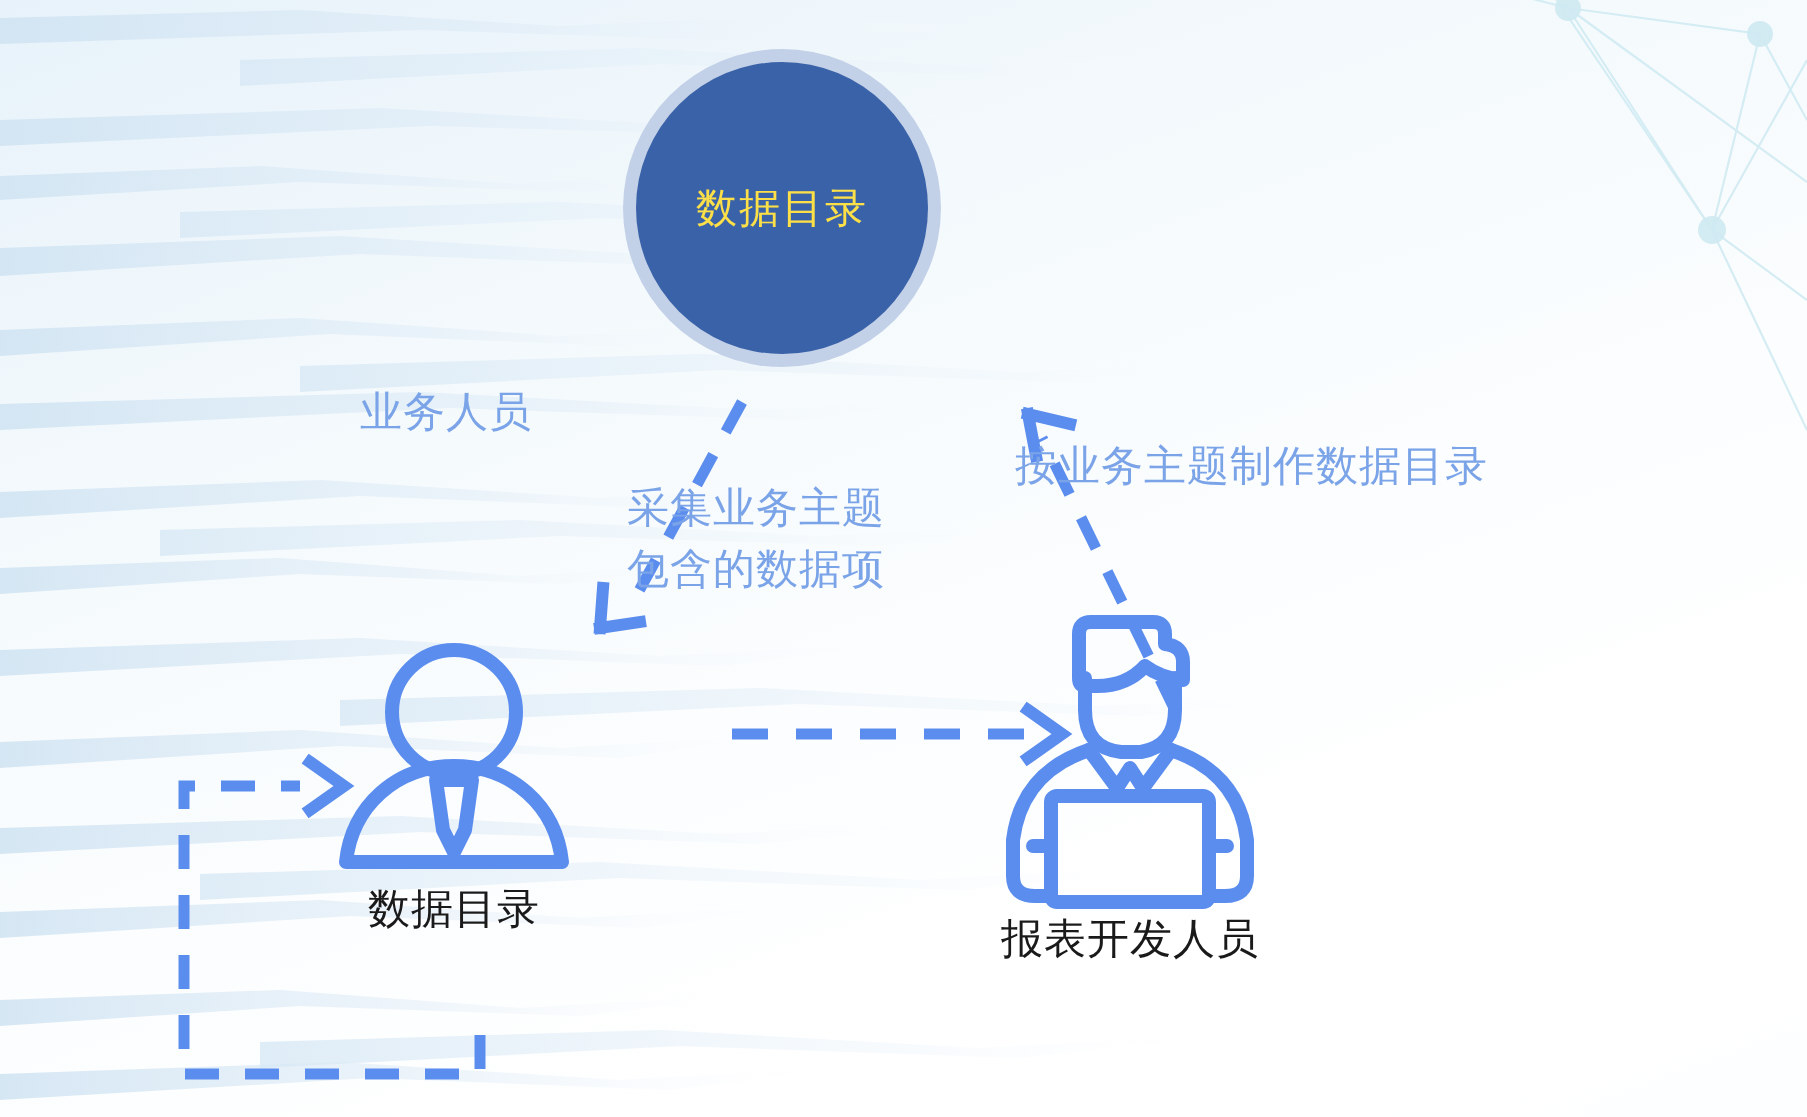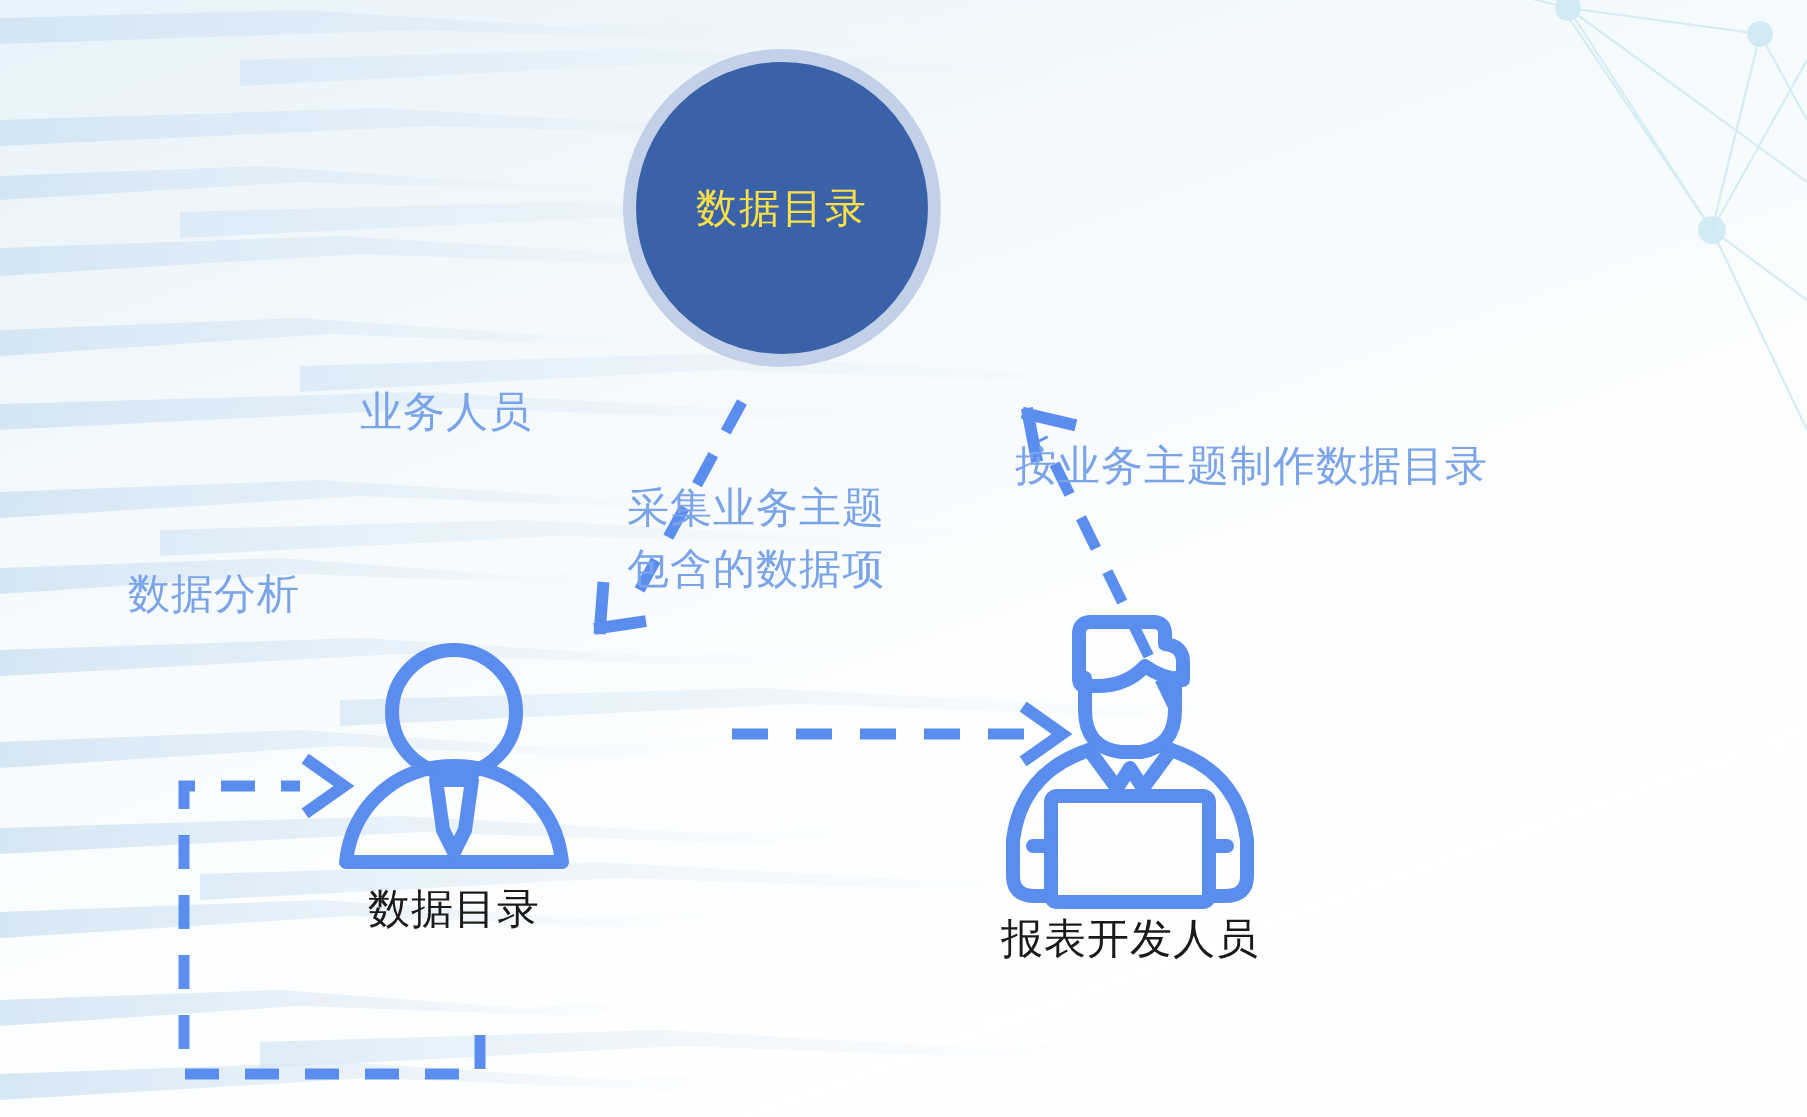--- a/index.html
+++ b/index.html
@@ -180,21 +180,20 @@
       </g>
     </g>
   </svg>
 
   <div class="hub">
     <span class="hub-label">数据目录</span>
   </div>
 
   <div class="edge-label" id="label-query">业务人员</div>
 
-  <div class="edge-label" id="label-analysis">数据分析</div>
 
   <div class="edge-label" id="label-collect">采集业务主题
 包含的数据项</div>
 
   <div class="edge-label" id="label-build">按业务主题制作数据目录</div>
 
   <div class="actor" id="actor-business">
     <svg class="actor-icon" width="248" height="240" viewBox="0 0 248 240" xmlns="http://www.w3.org/2000/svg">
       <g fill="none" stroke="#5b8def" stroke-width="14" stroke-linecap="round" stroke-linejoin="round">
         <circle cx="124" cy="72" r="62"></circle>

